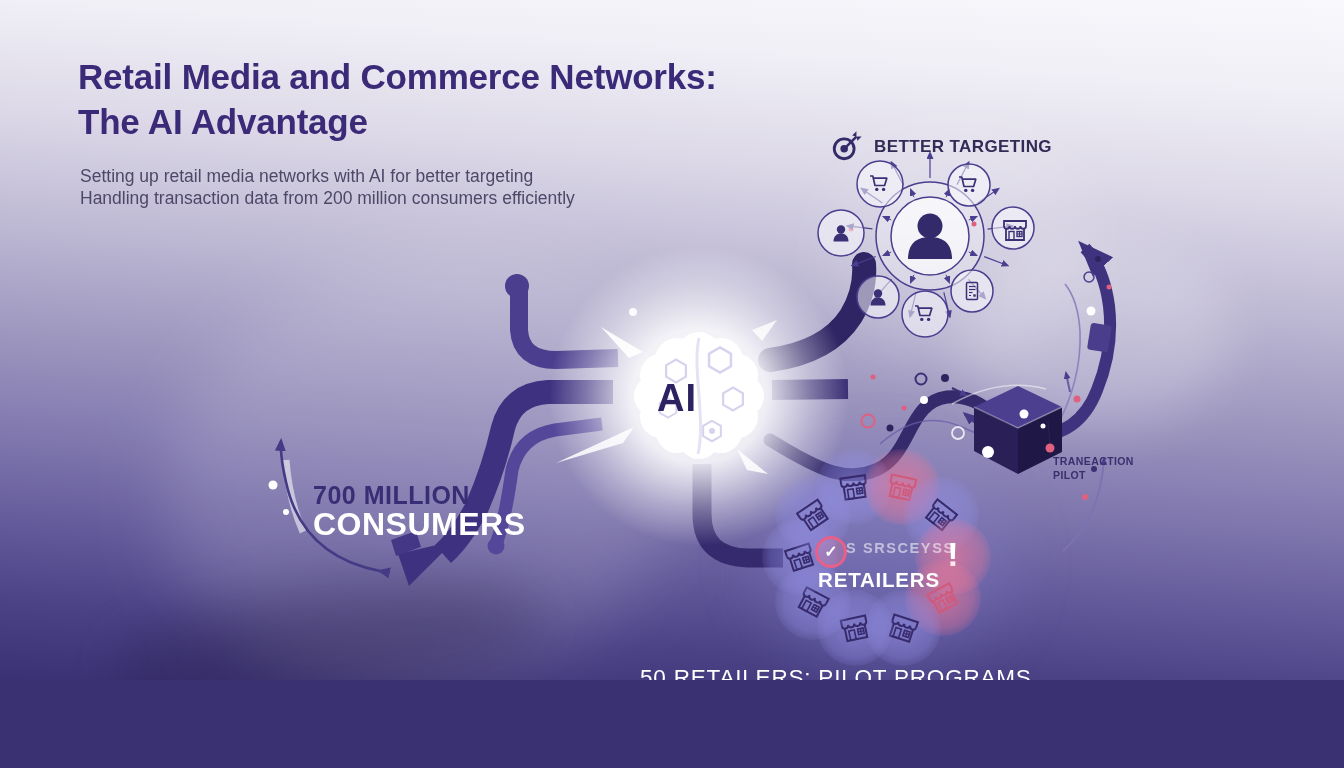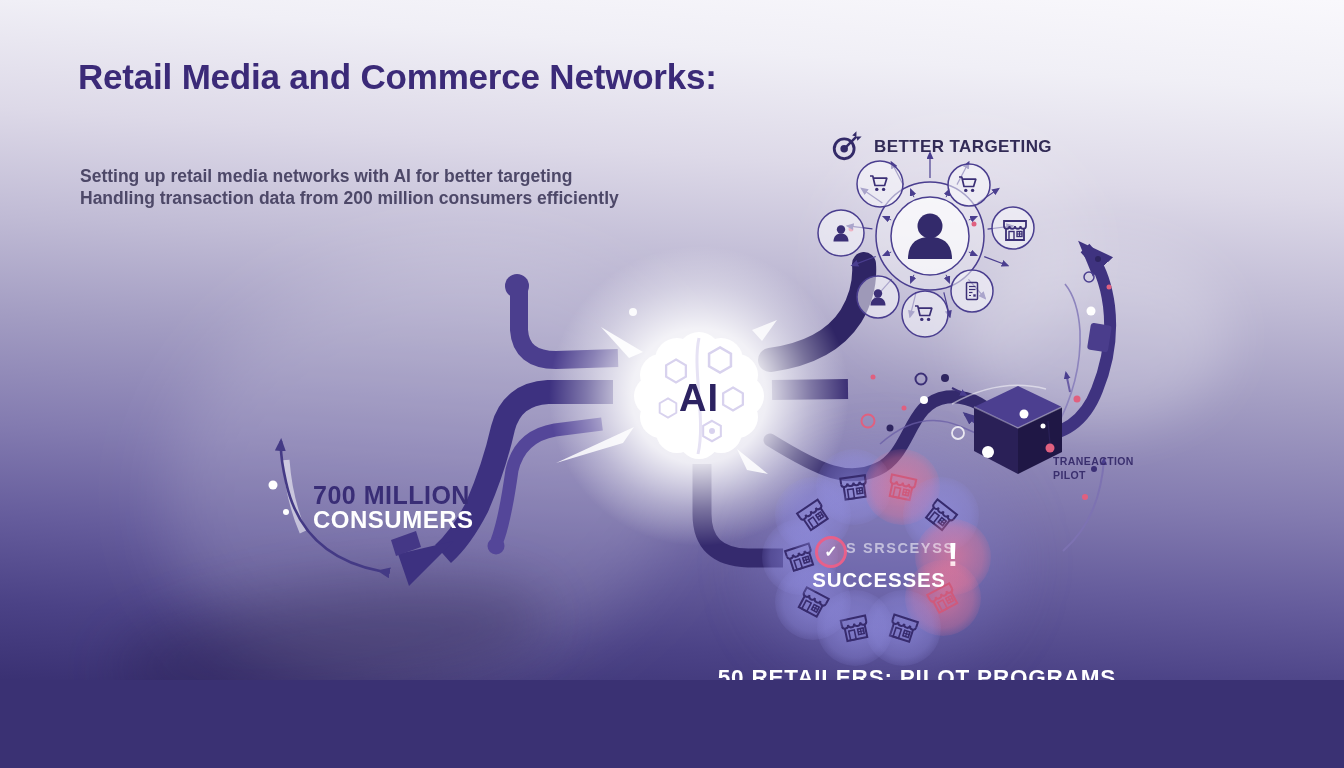--- a/index.html
+++ b/index.html
@@ -8,32 +8,32 @@
     background:linear-gradient(184deg,#f9f8fc 0%,#f0eff6 12%,#ddd9e8 26%,#c0bbd5 40%,#a29cc2 53%,#837bb0 67%,#655c9c 79%,#4b4286 90%,#3a3173 100%);}
   .blob{position:absolute;border-radius:50%;}
   .blob-a{left:160px;top:255px;width:540px;height:430px;background:rgba(255,255,255,.14);filter:blur(34px);transform:rotate(-18deg);}
   .blob-b{left:960px;top:240px;width:270px;height:190px;background:rgba(255,255,255,.22);filter:blur(26px);}
   .blob-c{left:830px;top:130px;width:260px;height:240px;background:rgba(255,255,255,.16);filter:blur(30px);}
   .shadow-a{left:110px;top:588px;width:440px;height:115px;background:rgba(32,22,66,.30);filter:blur(28px);transform:rotate(-8deg);}
   .ring-wash{left:760px;top:455px;width:250px;height:215px;background:rgba(140,135,215,.28);filter:blur(30px);}
   svg.art{position:absolute;left:0;top:0;}
   .txt{position:absolute;}
   .title{left:78px;top:54px;color:#3b2a78;font-size:35px;font-weight:800;line-height:45px;letter-spacing:-0.2px;}
-  .subtitle{left:80px;top:165px;color:#4d4868;font-size:17.5px;line-height:22px;font-weight:700;}
+  .subtitle{left:80px;top:165px;color:#4d4868;font-size:17.5px;line-height:22px;font-weight:400;}
   .bt-icon{left:830px;top:129px;width:34px;height:34px;}
   .bt-label{left:874px;top:137px;color:#322b56;font-size:17px;font-weight:700;letter-spacing:0.4px;}
-  .ai-label{left:657px;top:377px;width:84px;text-align:center;color:#2c2261;font-size:38px;font-weight:800;letter-spacing:1px;}
+  .ai-label{left:657px;top:377px;width:84px;text-align:left;color:#2c2261;font-size:38px;font-weight:800;letter-spacing:1px;}
   .cons-value{left:313px;top:481px;color:#392d76;font-size:25px;font-weight:800;letter-spacing:0.5px;}
-  .cons-label{left:313px;top:506px;color:#ffffff;font-size:24px;font-weight:700;letter-spacing:0.5px;}
+  .cons-label{left:313px;top:506px;color:#ffffff;font-size:32px;font-weight:700;letter-spacing:0.5px;}
   .trans-label{left:1053px;top:455px;color:#3a2f6e;font-size:10.5px;font-weight:700;line-height:13.5px;letter-spacing:0.4px;}
   .check-chip{left:815px;top:536px;width:26px;height:26px;border:3px solid #e8608a;border-radius:50%;
     background:rgba(244,130,160,.25);color:#fff;font-size:16px;font-weight:800;text-align:center;line-height:25px;}
   .garbled{left:846px;top:540px;color:rgba(255,255,255,.55);font-size:14.5px;font-weight:600;letter-spacing:1.6px;}
   .successes{left:790px;top:568px;width:178px;text-align:center;color:#fff;font-size:20.5px;font-weight:800;letter-spacing:0.8px;}
-  .retailers{left:640px;top:665px;width:476px;text-align:right;color:#fff;font-size:22.5px;font-weight:700;letter-spacing:0.8px;}
+  .retailers{left:640px;top:665px;width:476px;text-align:left;color:#fff;font-size:22.5px;font-weight:400;letter-spacing:0.8px;}
   #ring{position:absolute;left:0;top:0;width:1344px;height:768px;}
   .ring-item{position:absolute;width:60px;height:60px;}
   .glow{position:absolute;inset:-8px;border-radius:50%;}
   .glow.purple{background:radial-gradient(circle,rgba(147,144,228,.60) 0%,rgba(147,144,228,.34) 55%,rgba(147,144,228,0) 78%);}
   .glow.pink{background:radial-gradient(circle,rgba(244,120,150,.65) 0%,rgba(244,120,150,.35) 55%,rgba(244,120,150,0) 78%);}
   svg.store{position:absolute;left:12px;top:12px;width:36px;height:36px;color:#372b6e;}
   svg.store.pink{color:#cf5a7c;}
   .excl{position:absolute;left:0;top:8px;width:60px;text-align:center;font-size:34px;font-weight:800;color:#fff;}
 </style>
 </head>
@@ -248,20 +248,21 @@
         <use href="#hexp" transform="translate(712,431) scale(0.85)"></use>
         <use href="#hexp" transform="translate(668,408) scale(0.8)"></use>
       </g>
       <circle cx="712" cy="431" r="3" fill="#d8d2ee"></circle>
       <path d="M699,338 C692,368 706,420 698,454" stroke="#e6e2f4" stroke-width="3" fill="none"></path>
     </g>
   </svg>
 
   <div class="txt title">
     <div>Retail Media and Commerce Networks:</div>
+    <div>The AI Advantage</div>
   </div>
   <div class="txt subtitle">
     <div>Setting up retail media networks with AI for better targeting</div>
     <div>Handling transaction data from 200 million consumers efficiently</div>
   </div>
 
   <svg class="txt bt-icon" viewBox="0 0 36 36">
     <circle cx="15" cy="21" r="10.5" fill="none" stroke="#332a68" stroke-width="3"></circle>
     <circle cx="15" cy="21" r="4" fill="#332a68"></circle>
     <path d="M15,21 L28,8" stroke="#332a68" stroke-width="2.6"></path>
@@ -336,16 +337,16 @@
       <div class="ring-item" style="left: 783px; top: 485px;">
         <span class="glow purple"></span>
         <svg class="store purple" viewBox="0 0 32 32" style="transform:rotate(-34deg)">
           <use href="#sym-store"></use>
         </svg>
       </div>
     </div>
 
   <div class="txt check-chip">✓</div>
   <div class="txt garbled">S SRSCEYSS</div>
-  <div class="txt successes">SUCCESSES</div>
+  <div class="txt successes">RETAILERS</div>
 
   <div class="txt retailers">50 RETAILERS: PILOT PROGRAMS</div>
 </div>
 
 </body></html>

